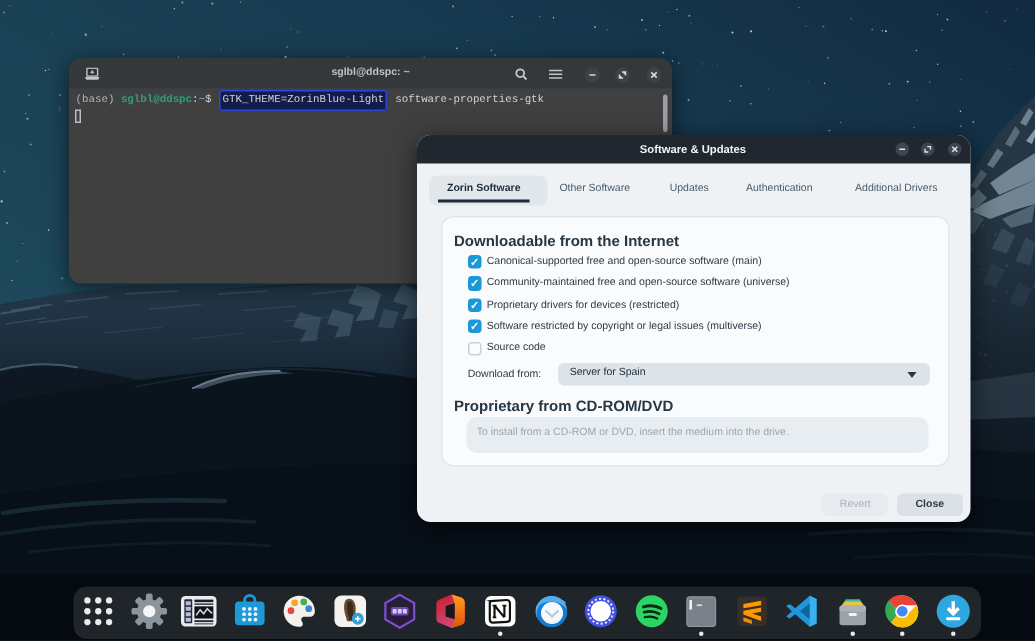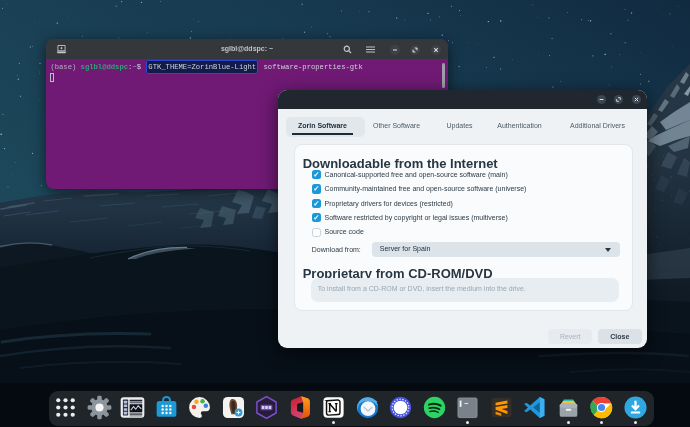--- a/index.html
+++ b/index.html
@@ -1,41 +1,41 @@
 <!DOCTYPE html>
 <html><head>
 <meta charset="utf-8">
 <style>
 * { margin:0; padding:0; box-sizing:border-box; }
 html,body { width:690px; height:427px; overflow:hidden; background:#0c1520; font-family:"Liberation Sans", sans-serif; }
 #screen { position:relative; width:690px; height:427px; overflow:hidden; }
 #wall { position:absolute; left:0; top:0; }
 
-#term { position:absolute; left:46px; top:39px; width:402px; height:150px; background:#701a75; border-radius:8px; box-shadow:0 3px 14px rgba(0,0,0,.55); }
+#term { position:absolute; left:46px; top:39px; width:402px; height:150px; background:#404040; border-radius:8px; box-shadow:0 3px 14px rgba(0,0,0,.55); }
 #termhead { position:absolute; left:0; top:0; width:402px; height:20px; background:#35383b; border-radius:8px 8px 0 0; }
 #termicon { position:absolute; left:10px; top:6px; }
 #termtitle { position:absolute; left:0; top:0; width:402px; text-align:center; font-size:7px; font-weight:bold; color:#bfc3c7; line-height:20px; }
 .thbtn { position:absolute; top:5.5px; width:10px; height:10px; border-radius:50%; background:#3e4246; }
 .thbtn svg, .dbtn svg { display:block; }
 #termbody { position:absolute; left:4.4px; top:21.5px; font-family:"Liberation Mono", monospace; font-size:7.2px; line-height:12.5px; white-space:pre; color:#ced3d8; }
 #hl { border:1.5px solid #2e46d8; background:#131b4a; border-radius:2px; padding:2px 1px 2.5px; margin:0 1px; }
 #cursor { position:absolute; left:3.5px; top:33.5px; width:4.4px; height:9.5px; border:1px solid #b9bec4; }
 #tscroll { position:absolute; left:395.5px; top:24px; width:3.5px; height:25px; background:#9aa0a6; border-radius:2px; }
 
 #dlg { position:absolute; left:277.5px; top:90px; width:369px; height:258px; background:#eff2f5; border-radius:9px; box-shadow:0 4px 18px rgba(0,0,0,.6); }
 #dlghead { position:absolute; left:0; top:0; width:369px; height:18.5px; background:#20272f; border-radius:9px 9px 0 0; }
 #dlgtitle { position:absolute; left:0; top:0; width:369px; text-align:center; font-size:7.5px; font-weight:bold; color:#f2f5f7; line-height:19px; }
 .dbtn { position:absolute; top:5px; width:9px; height:9px; border-radius:50%; background:#3c4550; }
 
 .tab { position:absolute; top:26px; height:20px; line-height:20px; font-size:7px; color:#4c5b68; text-align:center; }
 #tabactive { position:absolute; left:8px; top:26.5px; width:79px; height:20px; background:#e2e7eb; border-radius:5px; }
 #tabline { position:absolute; left:14.5px; top:42.5px; width:61px; height:2px; background:#1b2b39; }
 
 #panel { position:absolute; left:16.2px; top:54.3px; width:339.3px; height:166.7px; background:#fafbfc; border:1px solid #e2e7eb; border-radius:8px; }
-.h1 { position:absolute; font-size:13px; font-weight:bold; color:#273643; }
+.h1 { position:absolute; font-size:10px; font-weight:bold; color:#273643; }
 .cbrow { position:absolute; left:29.8px; font-size:7px; color:#2b3a46; line-height:10px; }
 .cb { position:absolute; left:-12.6px; top:0.2px; width:9.2px; height:9.2px; border-radius:2.5px; background:#1b98d8; color:#fff; font-size:7.5px; font-weight:bold; text-align:center; line-height:9.2px; }
 .cbu { background:#fdfdfe; border:1px solid #c9d2d9; }
 #ddlabel { position:absolute; left:17.1px; top:100.3px; font-size:7px; color:#2b3a46; }
 #dropdown { position:absolute; left:77.7px; top:97.2px; width:247.8px; height:14.8px; background:#dce3e9; border-radius:4px; font-size:7px; color:#20303c; line-height:14.8px; }
 #ddarrow { position:absolute; right:9px; top:5.5px; width:0; height:0; border-left:3.2px solid transparent; border-right:3.2px solid transparent; border-top:4px solid #2a3844; }
 #cdbox { position:absolute; left:16.7px; top:134.5px; width:307.8px; height:24.1px; background:#e7edf1; border-radius:7px; font-size:7px; color:#9aa7b2; }
 .btn { position:absolute; top:239px; height:15.3px; border-radius:4px; font-size:7px; text-align:center; line-height:15.3px; }
 #revert { left:270.9px; width:43.6px; background:#e7ebef; color:#a8b2bb; }
 #close { left:320.5px; width:43.7px; background:#dce1e7; color:#2b3a46; font-weight:bold; }
@@ -569,20 +569,21 @@
           </g>
         </svg>
       </div>
   <div id="termbody"><span style="color:#aeb4ba">(base) </span><span style="color:#2fa173;font-weight:bold">sglbl@ddspc</span><span style="color:#ced3d8">:</span><span style="color:#7fb2e0">~</span><span style="color:#ced3d8">$ </span><span id="hl">GTK_THEME=ZorinBlue-Light</span> software-properties-gtk</div>
   <div id="cursor"></div>
   <div id="tscroll"></div>
 </div>
 
 <div id="dlg">
   <div id="dlghead"></div>
+  <div id="dlgtitle">Software &amp; Updates</div>
   <div class="dbtn" style="left:319px;">
         <svg width="9" height="9" viewBox="0 0 9 9">
           <line x1="2.6" y1="4.5" x2="6.4" y2="4.5" stroke="#e2e5e8" stroke-width="1"></line>
         </svg>
       </div>
   <div class="dbtn" style="left:336.5px;">
         <svg width="9" height="9" viewBox="0 0 9 9">
           <g stroke="#e2e5e8" stroke-width="0.9" fill="none">
             <path d="M2.7,4.1 L2.7,6.3 L4.9,6.3"></path>
             <path d="M6.3,4.9 L6.3,2.7 L4.1,2.7"></path>

